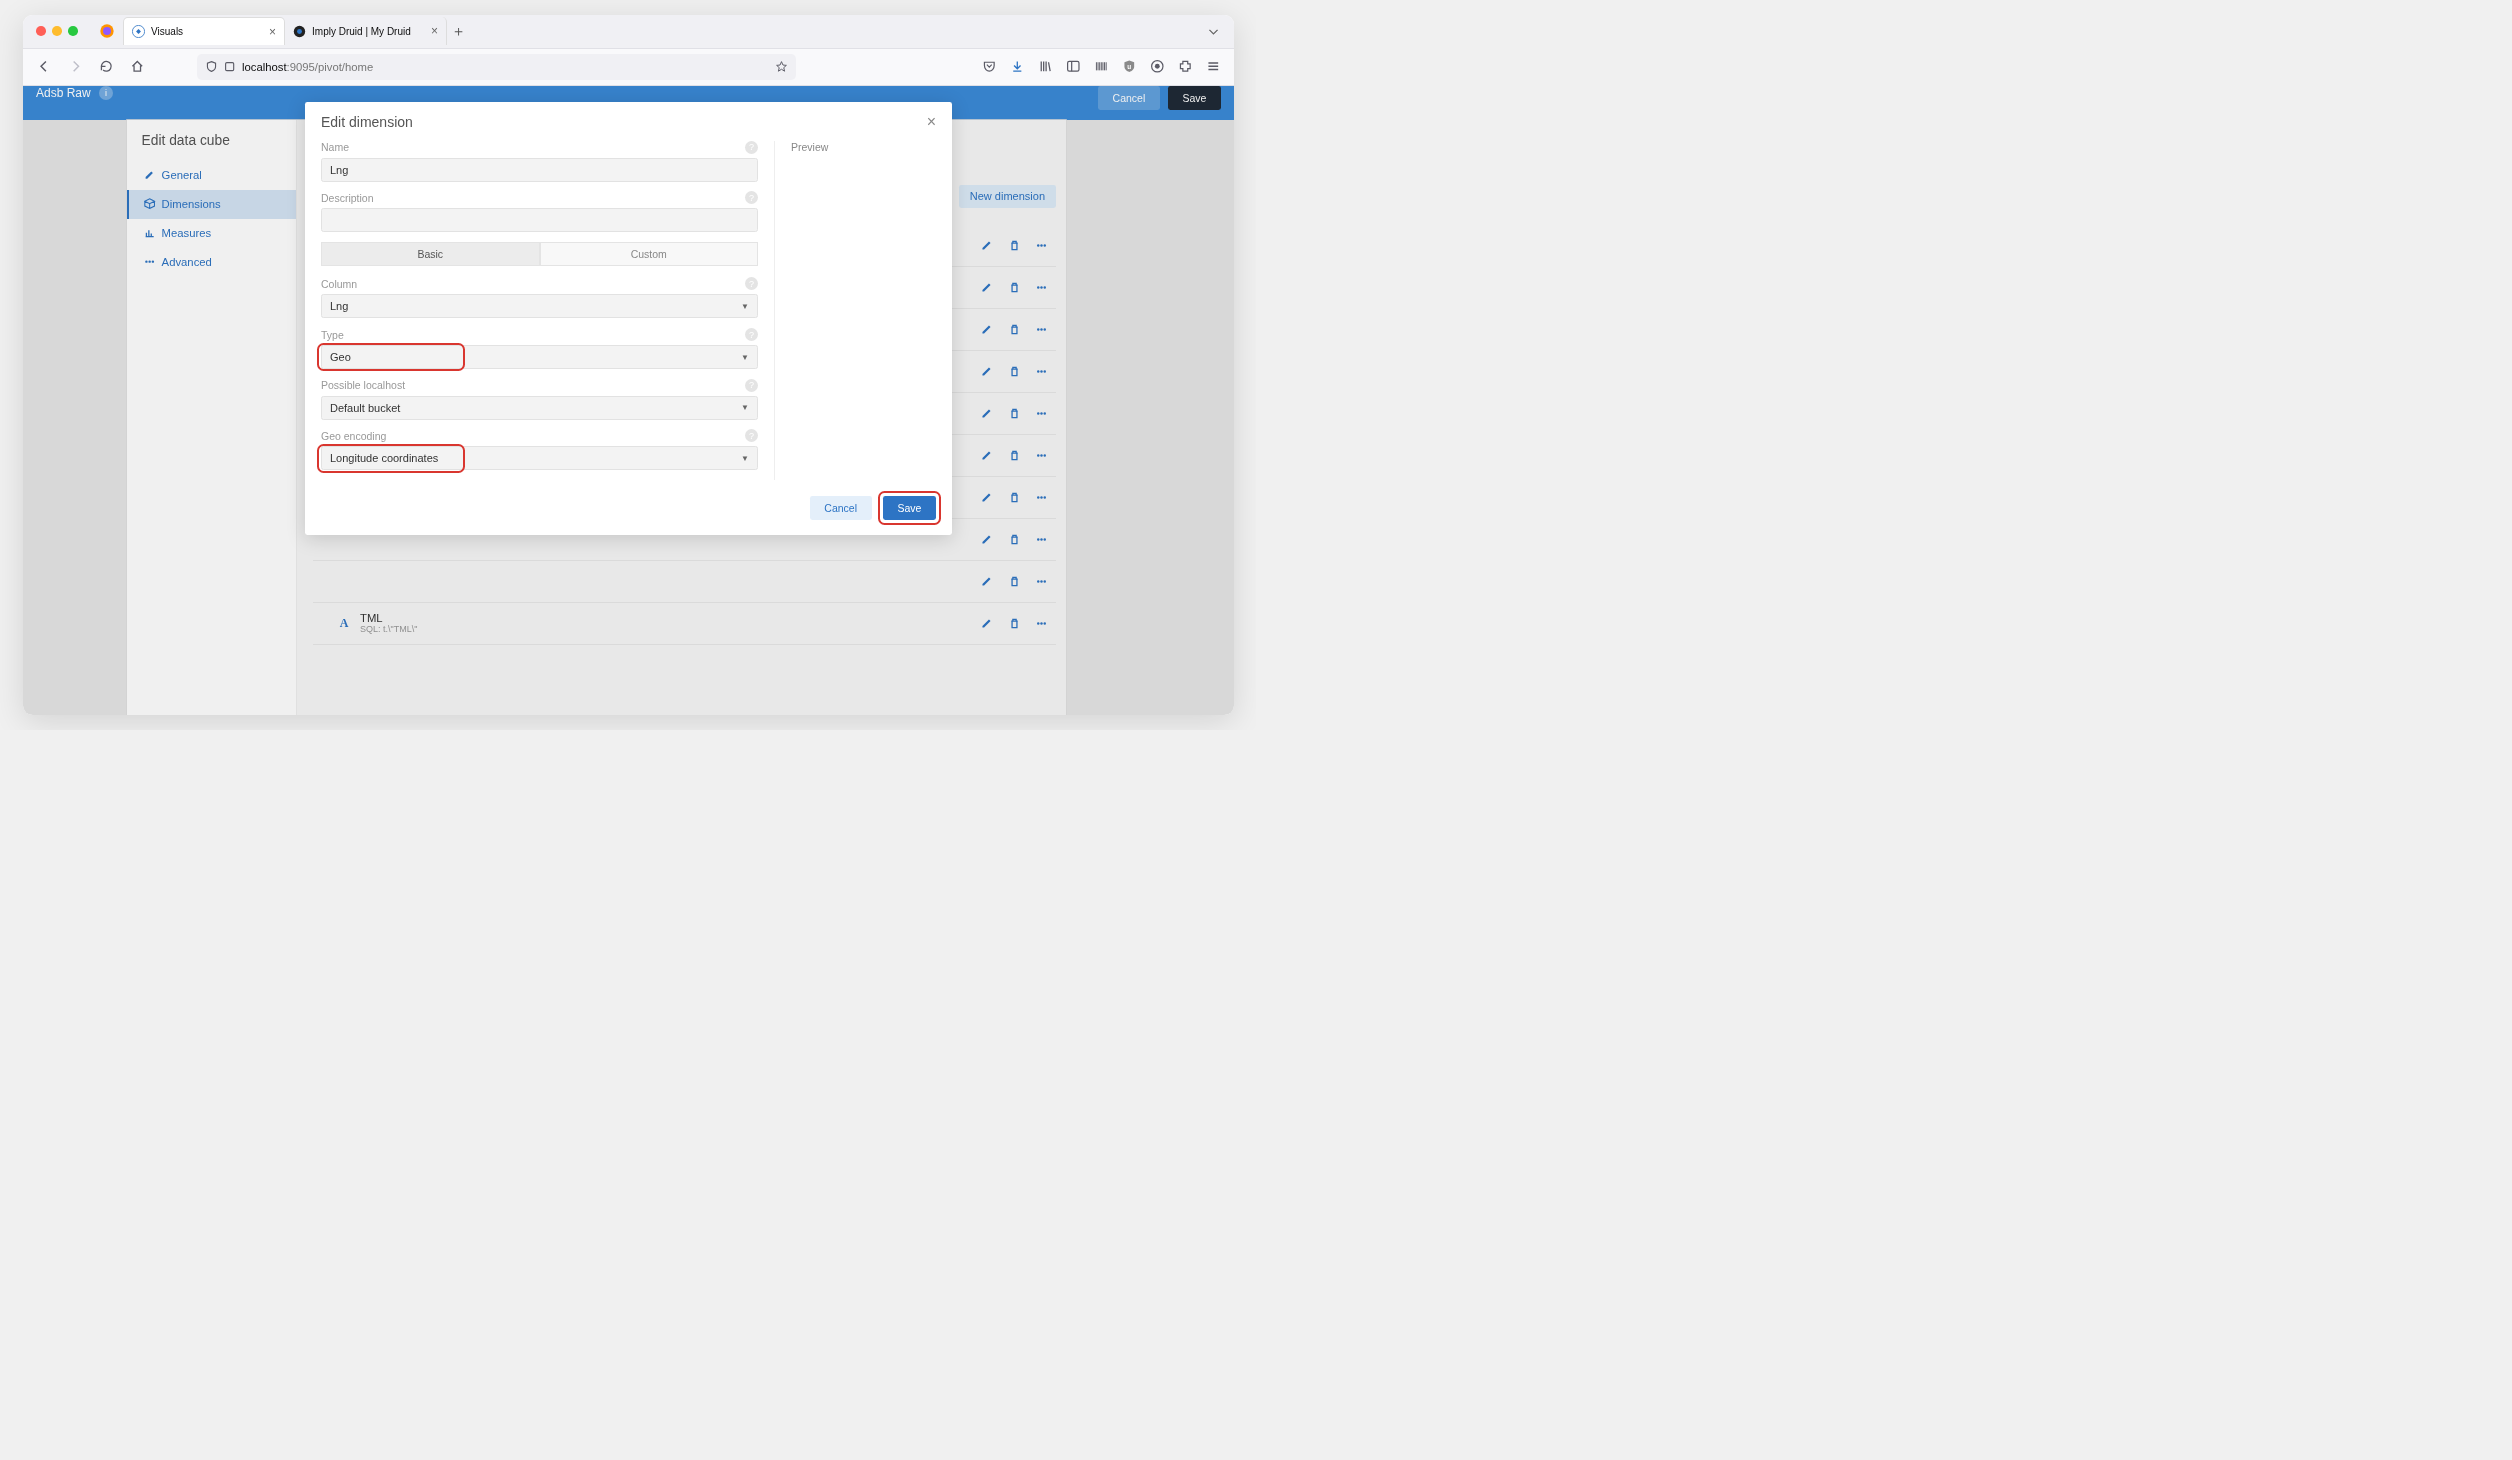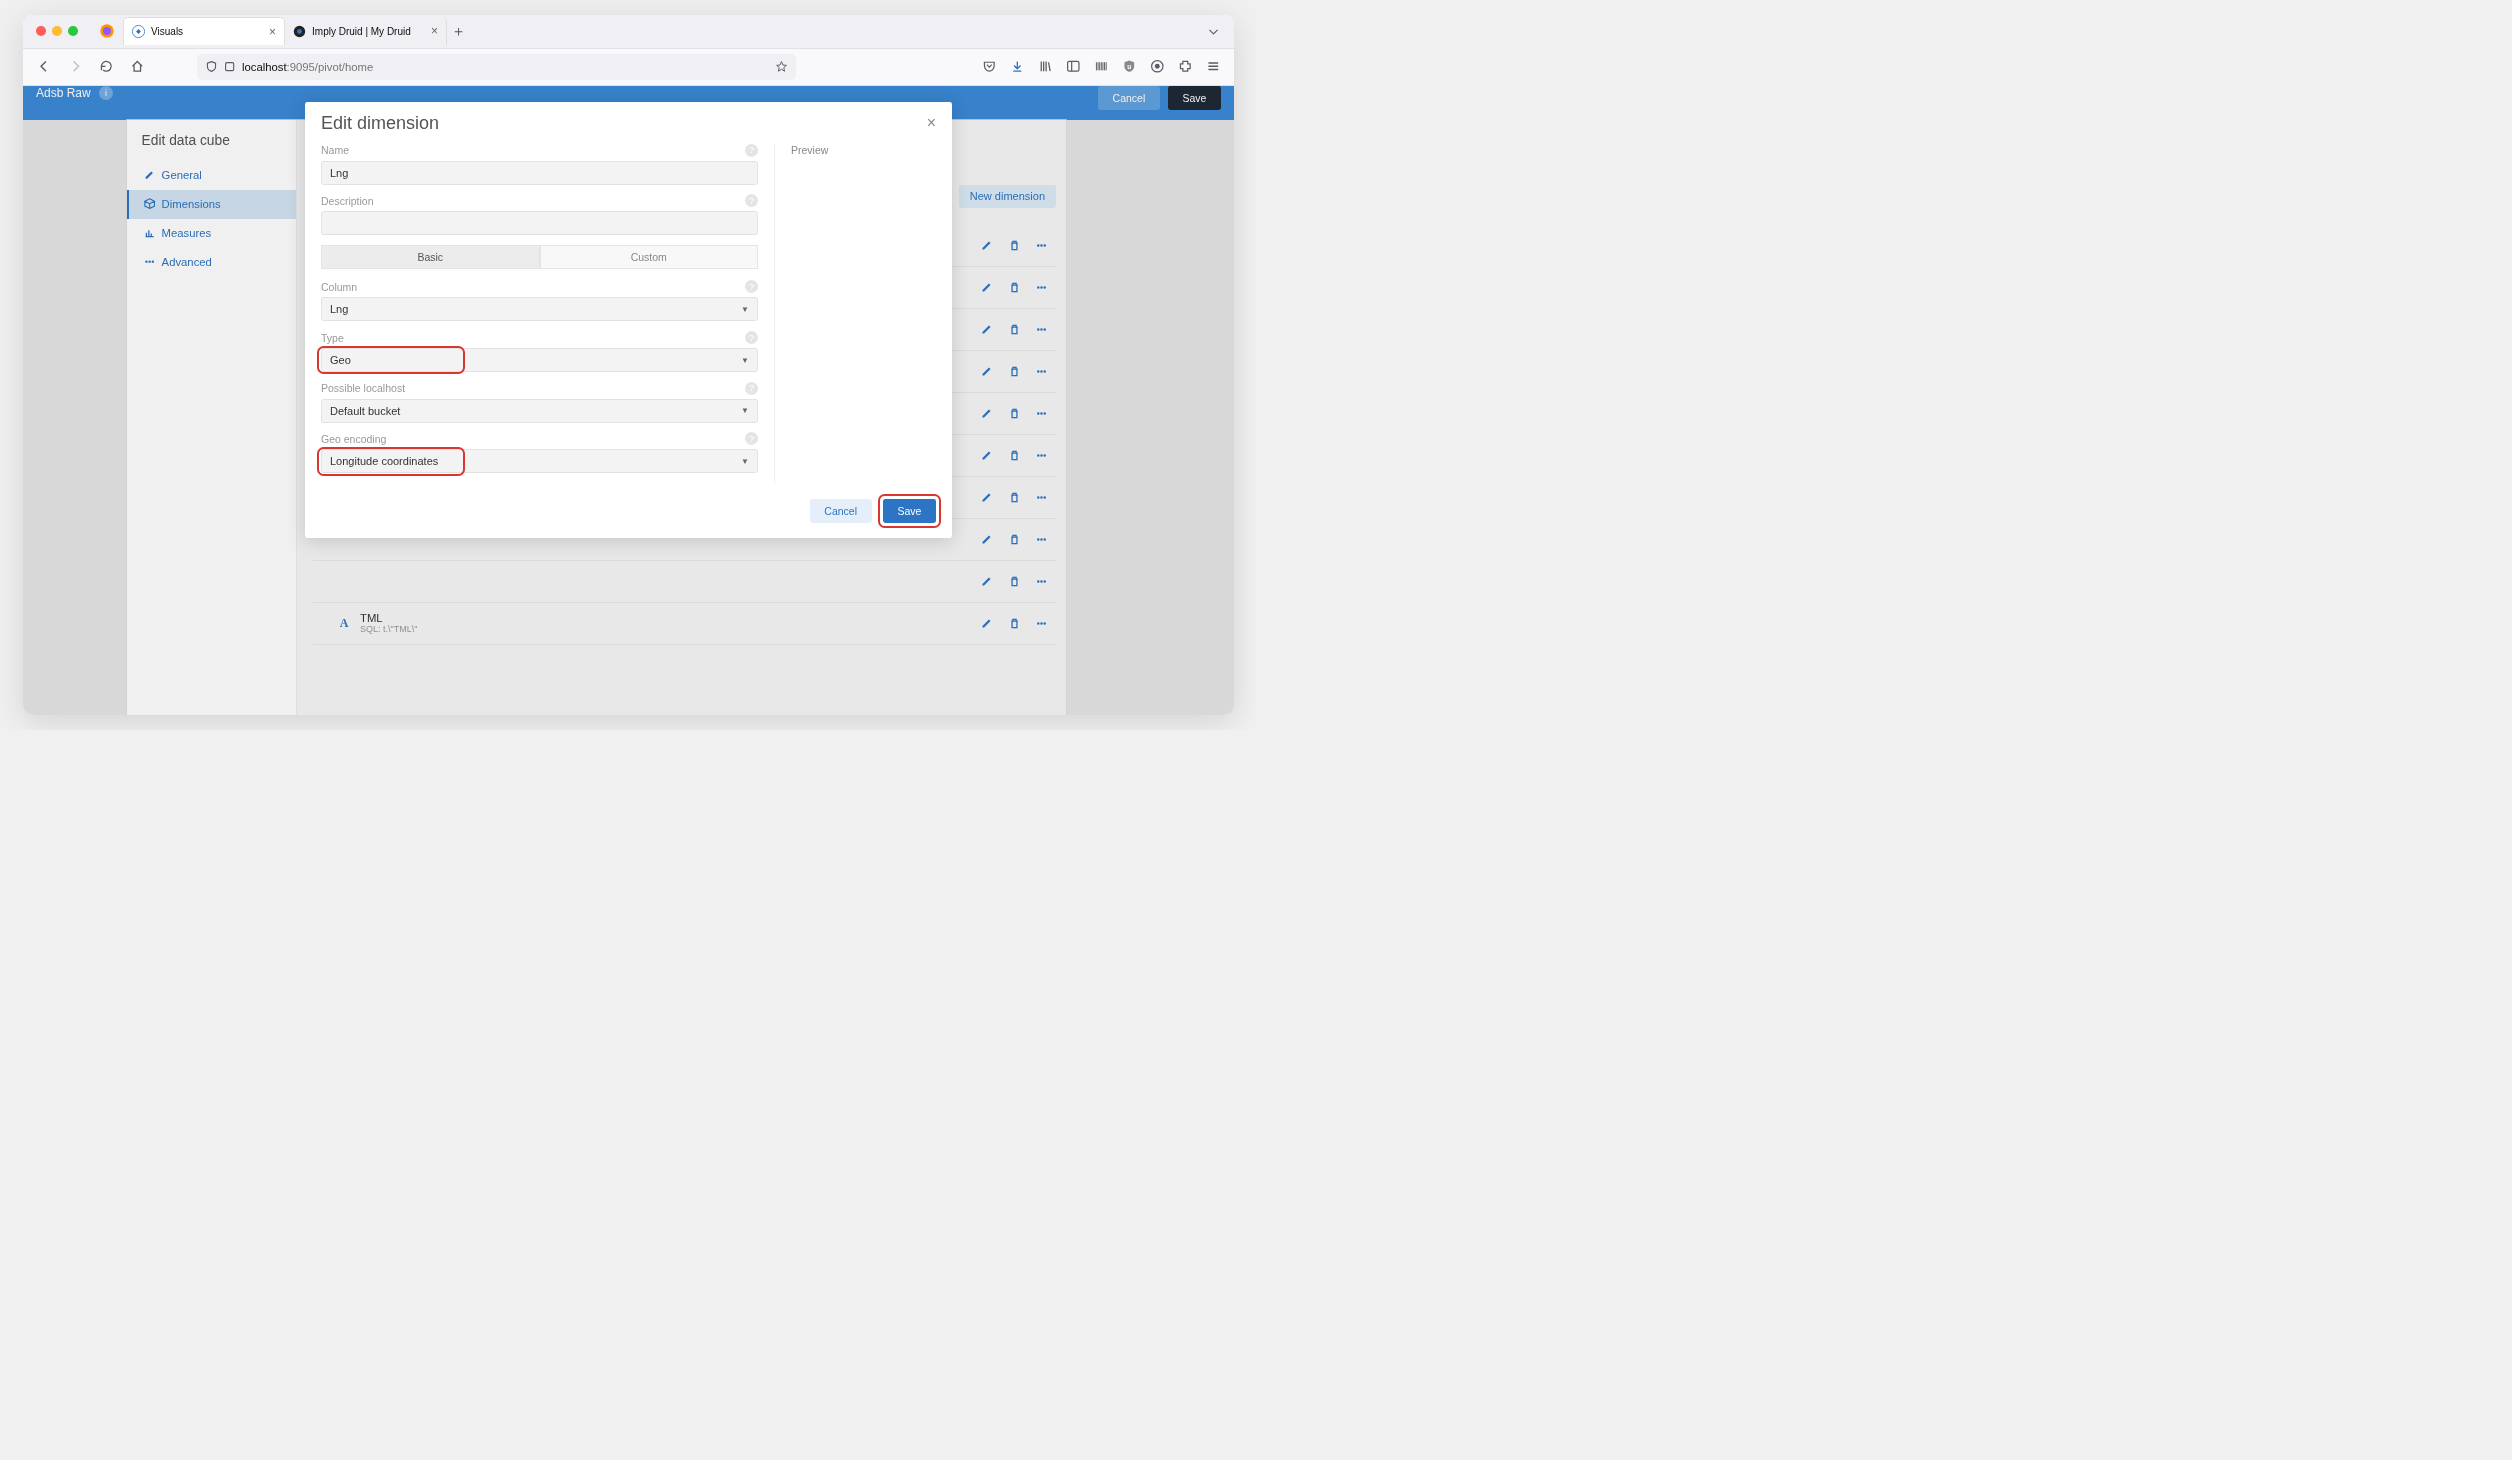--- a/index.html
+++ b/index.html
@@ -131,21 +131,21 @@
   display:flex;align-items:flex-start;justify-content:center;
 }
 .modal{
   margin-top:16px;width:647px;background:#fff;border-radius:2.4px;
   box-shadow:0 3.2px 19.4px rgba(0,0,0,.15);
   padding:0;
 }
 .modal-header{
   display:flex;align-items:center;padding:11.3px 16px 4.9px 16px;
 }
-.modal-title{font-size:18px;color:#555;font-weight:400}
+.modal-title{font-size:14px;color:#555;font-weight:400}
 .modal-close{margin-left:auto;color:#888;font-size:16px;cursor:pointer}
 .modal-body{display:flex;padding:4.9px 16px 8px 16px;gap:16px}
 .modal-left{flex:1}
 .modal-right{width:162px;border-left:0.8px solid #eee;padding-left:16px}
 .preview-label{font-size:10.5px;color:#888}
 
 .field{margin-bottom:9.7px}
 .field-label{
   font-size:10.5px;color:#999;margin-bottom:4px;
   display:flex;align-items:center;

